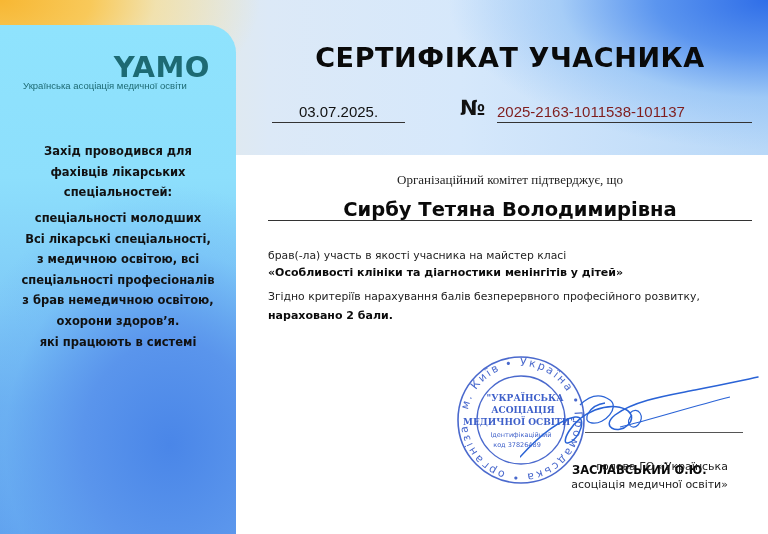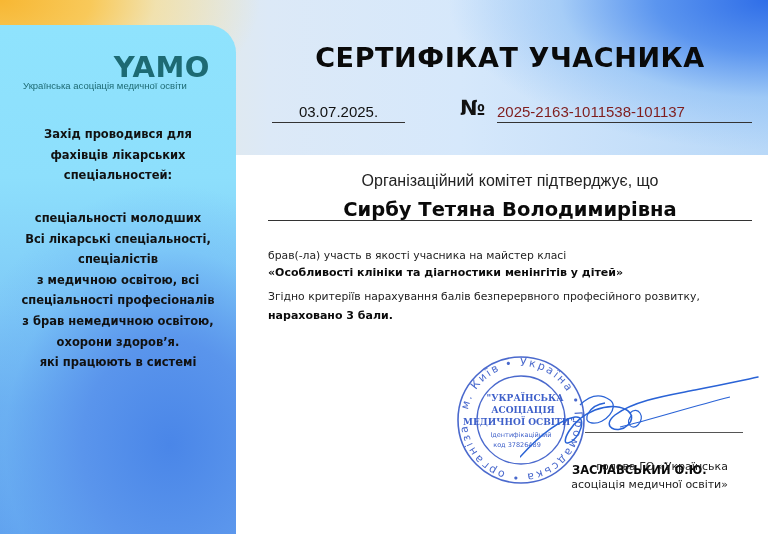--- a/index.html
+++ b/index.html
@@ -31,21 +31,21 @@
       position: absolute; left: 0; top: 80px; width: 210px; text-align: center;
       font-family: "Liberation Sans", sans-serif; font-size: 9.5px; color: #1d6a73;
       white-space: nowrap;
     }
 
     .panel-text {
       position: absolute; left: 0; width: 236px; text-align: center;
       font-family: "DejaVu Sans", sans-serif; font-weight: bold; font-size: 11.5px;
       color: #111; line-height: 20.6px;
     }
-    .panel-intro { top: 124px; }
+    .panel-intro { top: 141px; }
     .panel-list { top: 208px; }
 
     .title {
       position: absolute; left: 290px; top: 42px; width: 440px; text-align: center;
       font-family: "DejaVu Sans", sans-serif; font-weight: bold; font-size: 27px;
       letter-spacing: 0.6px; color: #0a0a0a; white-space: nowrap;
     }
 
     .date {
       position: absolute; left: 272px; top: 103px; width: 133px; text-align: center;
@@ -58,21 +58,21 @@
       font-family: "DejaVu Sans", sans-serif; font-weight: bold; font-size: 21px; color: #111;
     }
     .cert-number {
       position: absolute; left: 497px; top: 103px;
       font-family: "Liberation Sans", sans-serif; font-size: 15px; color: #7f1d1d; white-space: nowrap;
     }
     .number-line { position: absolute; left: 497px; top: 122px; width: 255px; height: 1px; background: #333; }
 
     .confirm {
       position: absolute; left: 268px; top: 172px; width: 484px; text-align: center;
-      font-family: Liberation Sans, sans-serif; font-size: 16px; color: #222;
+      font-family: Liberation Serif, serif; font-size: 13px; color: #222;
     }
 
     .participant {
       position: absolute; left: 268px; top: 198px; width: 484px; text-align: center;
       font-family: "DejaVu Sans", sans-serif; font-weight: bold; font-size: 19.5px; color: #0a0a0a;
       white-space: nowrap;
     }
     .name-line { position: absolute; left: 268px; top: 220px; width: 484px; height: 1px; background: #333; }
 
     .body-text {
@@ -113,21 +113,20 @@
 
 <div class="panel-text panel-intro">
   <div>Захід проводився для</div>
   <div>фахівців лікарських</div>
   <div>спеціальностей:</div>
 </div>
 
 <div class="panel-text panel-list">
   <div>спеціальності молодших</div>
   <div>Всі лікарські спеціальності,</div>
-  <div>спеціалістів</div>
   <div>з медичною освітою, всі</div>
   <div>спеціальності професіоналів</div>
   <div>з брав немедичною освітою,</div>
   <div>охорони здоров’я.</div>
   <div>які працюють в  системі</div>
 </div>
 
 <div class="title">СЕРТИФІКАТ УЧАСНИКА</div>
 
 <div class="date">03.07.2025.</div>
@@ -138,21 +137,21 @@
 <div class="number-line"></div>
 
 <div class="confirm">Організаційний комітет підтверджує, що</div>
 
 <div class="participant">Сирбу Тетяна Володимирівна</div>
 <div class="name-line"></div>
 
 <div class="body-text participation">брав(-ла) участь в якості учасника на майстер класі</div>
 <div class="body-text course">«Особливості клініки та діагностики  менінгітів у дітей»</div>
 <div class="body-text criteria">Згідно критеріїв нарахування балів безперервного професійного розвитку,</div>
-<div class="body-text points">нараховано 3 бали.</div>
+<div class="body-text points">нараховано 2 бали.</div>
 
 <svg class="stamp" viewBox="0 0 132 130">
   <defs>
     <path id="ringPath" d="M 66,65 m -54,0 a 54,54 0 1,1 108,0 a 54,54 0 1,1 -108,0"></path>
   </defs>
   <circle cx="66" cy="65" r="63" fill="none" stroke="#2a4fc4" stroke-width="1.6" opacity="0.85"></circle>
   <circle cx="66" cy="65" r="44" fill="none" stroke="#2a4fc4" stroke-width="1.3" opacity="0.85"></circle>
   <text font-family="DejaVu Sans, sans-serif" font-size="11" fill="#2a4fc4" opacity="0.85" letter-spacing="2">
     <textPath href="#ringPath" startOffset="3%">м. Київ • Україна • Громадська • організація •</textPath>
   </text>

